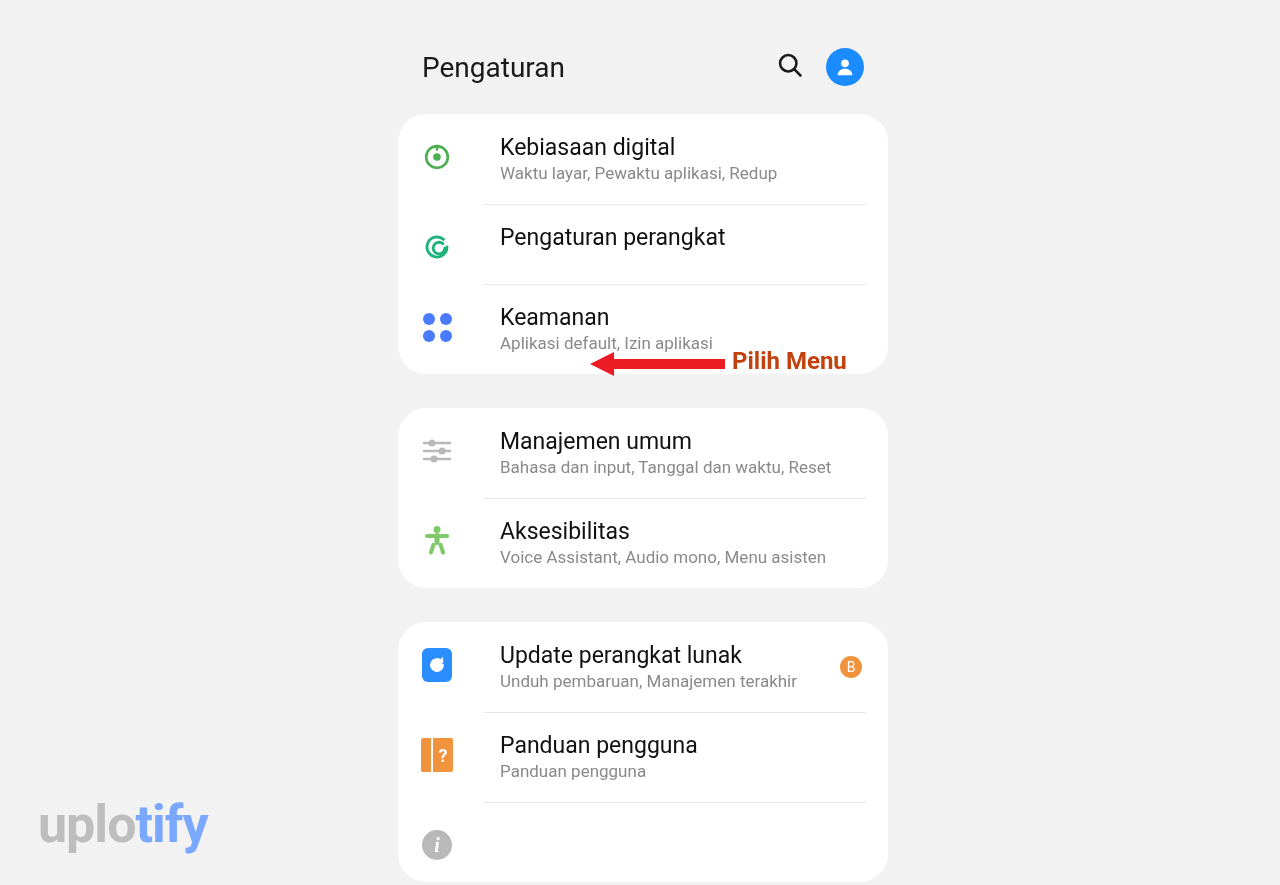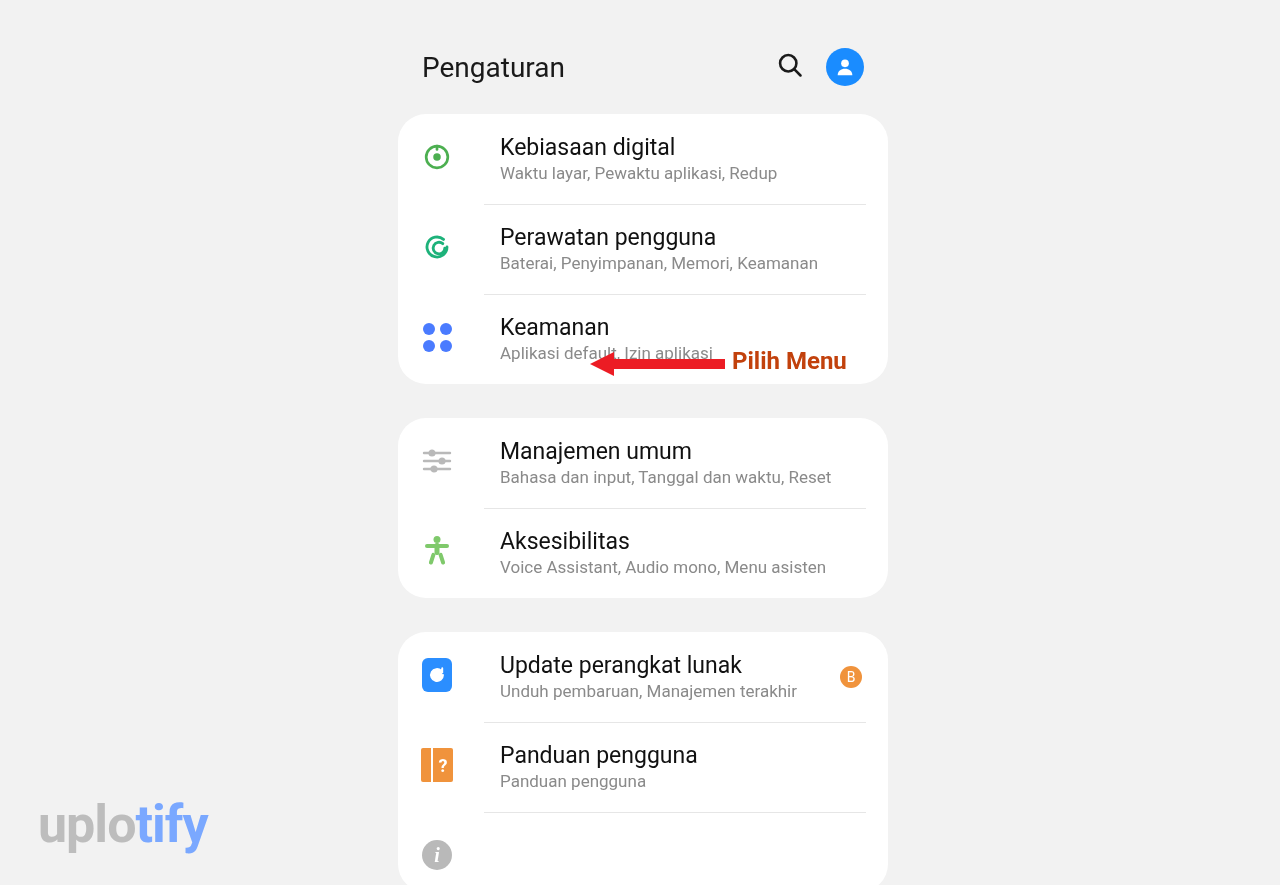--- a/index.html
+++ b/index.html
@@ -209,22 +209,21 @@
       </div>
     </div>
     <div class="row">
       <div class="row-icon ic-device">
         <svg viewBox="0 0 36 36" fill="none" stroke="#1db27a" stroke-width="3.4" stroke-linecap="round">
           <path d="M30 18a12 12 0 1 1-4.2-9.1"></path>
           <path d="M25 14a7 7 0 1 0 2.4 5.3"></path>
         </svg>
       </div>
       <div class="row-text">
-        <div class="row-title">Perawatan pengguna</div>
-        <div class="row-sub">Baterai, Penyimpanan, Memori, Keamanan</div>
+        <div class="row-title">Pengaturan perangkat</div>
       </div>
     </div>
     <div class="row">
       <div class="row-icon">
         <div class="ic-apps">
             <span></span>
             <span></span>
             <span></span>
             <span></span>
           </div>

